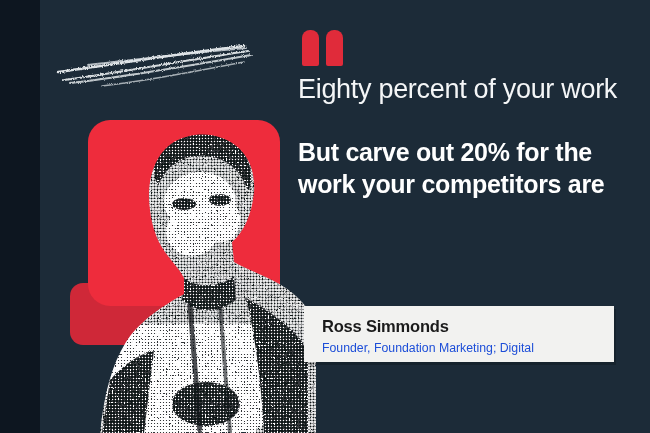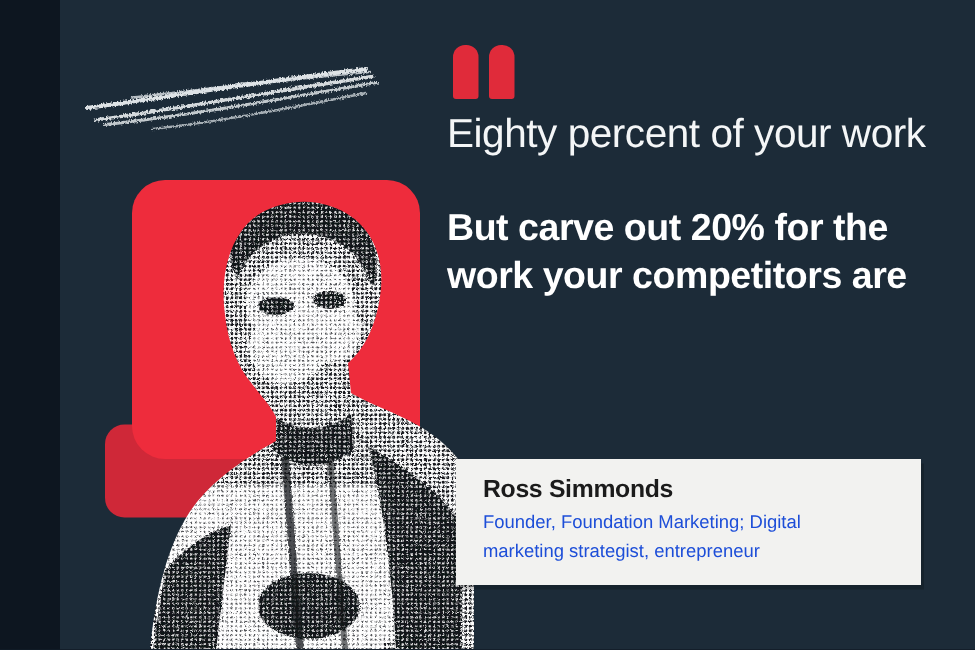--- a/index.html
+++ b/index.html
@@ -107,21 +107,21 @@
     display: block;
     white-space: nowrap;
   }
 
   
   .attrib-card {
     position: absolute;
     left: 264px;
     top: 306px;
     width: 310px;
-    height: 84px;
+    height: 56px;
     background: #f2f2f0;
     box-sizing: border-box;
     padding: 9px 16px 0 18px;
     box-shadow: 2px 3px 0 rgba(0,0,0,0.18);
   }
   .attrib-name {
     color: #1b1b1b;
     font-size: 16.5px;
     font-weight: 700;
     line-height: 22px;
@@ -244,17 +244,16 @@
     <p class="quote-bold">
       <span class="ln">But carve out 20% for the</span>
       <span class="ln">work your competitors are</span>
     </p>
   </div>
 
   <div class="attrib-card">
     <p class="attrib-name">Ross Simmonds</p>
     <p class="attrib-role">
       <span class="ln">Founder, Foundation Marketing; Digital</span>
-      <span class="ln">marketing strategist, entrepreneur</span>
     </p>
   </div>
 
 </div>
 
 </body></html>

